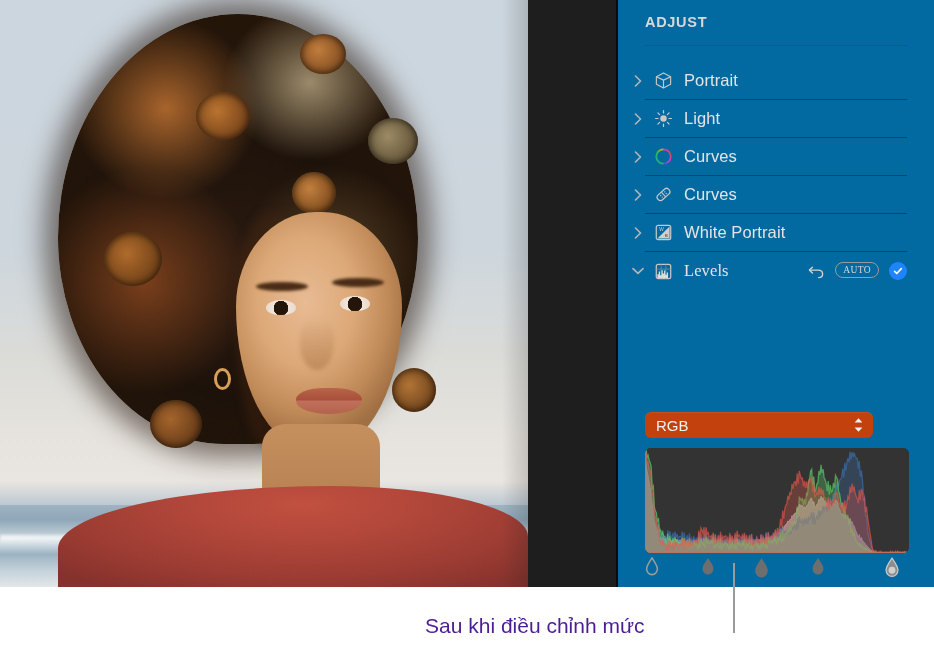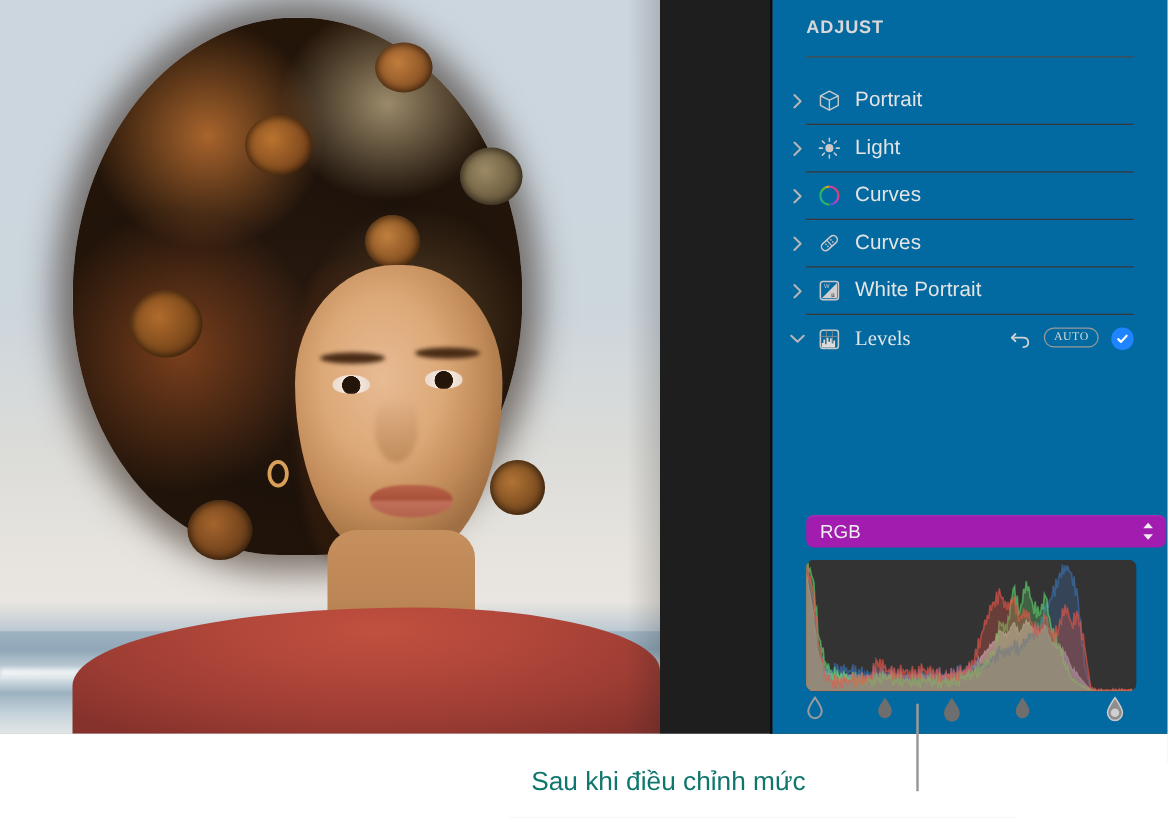--- a/index.html
+++ b/index.html
@@ -147,43 +147,43 @@
     font-size:9.5px; letter-spacing:.4px; color:#d6d6d6;
   }
   .check-btn{
     width:18px; height:18px; border-radius:50%; background:#1f84ff;
     display:flex; align-items:center; justify-content:center;
   }
 
   
   .levels-body{ position:absolute; left:645px; top:412px; width:264px; }
   .rgb-select{
-    position:relative; width:288px; height:26px; border-radius:6px;
-    background:#a21caf; display:flex; align-items:center;
+    position:relative; width:228px; height:26px; border-radius:6px;
+    background:#c2410c; display:flex; align-items:center;
     box-shadow: inset 0 1px 0 rgba(255,255,255,.08);
   }
   .rgb-label{ margin-left:11px; font-size:15px; color:#f0f0f0; }
   .stepper{ position:absolute; right:9px; top:50%; transform:translateY(-50%);
     display:flex; flex-direction:column; align-items:center; gap:2px; }
   .histogram{
     position:relative; margin-top:10px; width:264px; height:105px;
     border-radius:6px; background:#333333; overflow:hidden;
   }
   .histogram svg{ display:block; width:264px; height:105px; }
   .handles{ position:relative; margin-top:4px; width:264px; height:22px; }
   .handle{ position:absolute; top:0; width:14px; height:19px; }
 
   
   .leader{
     position:absolute; left:733px; top:563px; width:1.6px; height:70px;
     background:#9a9a9a;
   }
   .caption{
     position:absolute; left:425px; top:614px;
-    font-size:21px; color:#0f766e; white-space:nowrap;
+    font-size:21px; color:#4c1d95; white-space:nowrap;
   }
 </style>
 </head>
 <body>
 
 <div id="root">
 
   <div class="app-window">
 
     <div class="photo">

